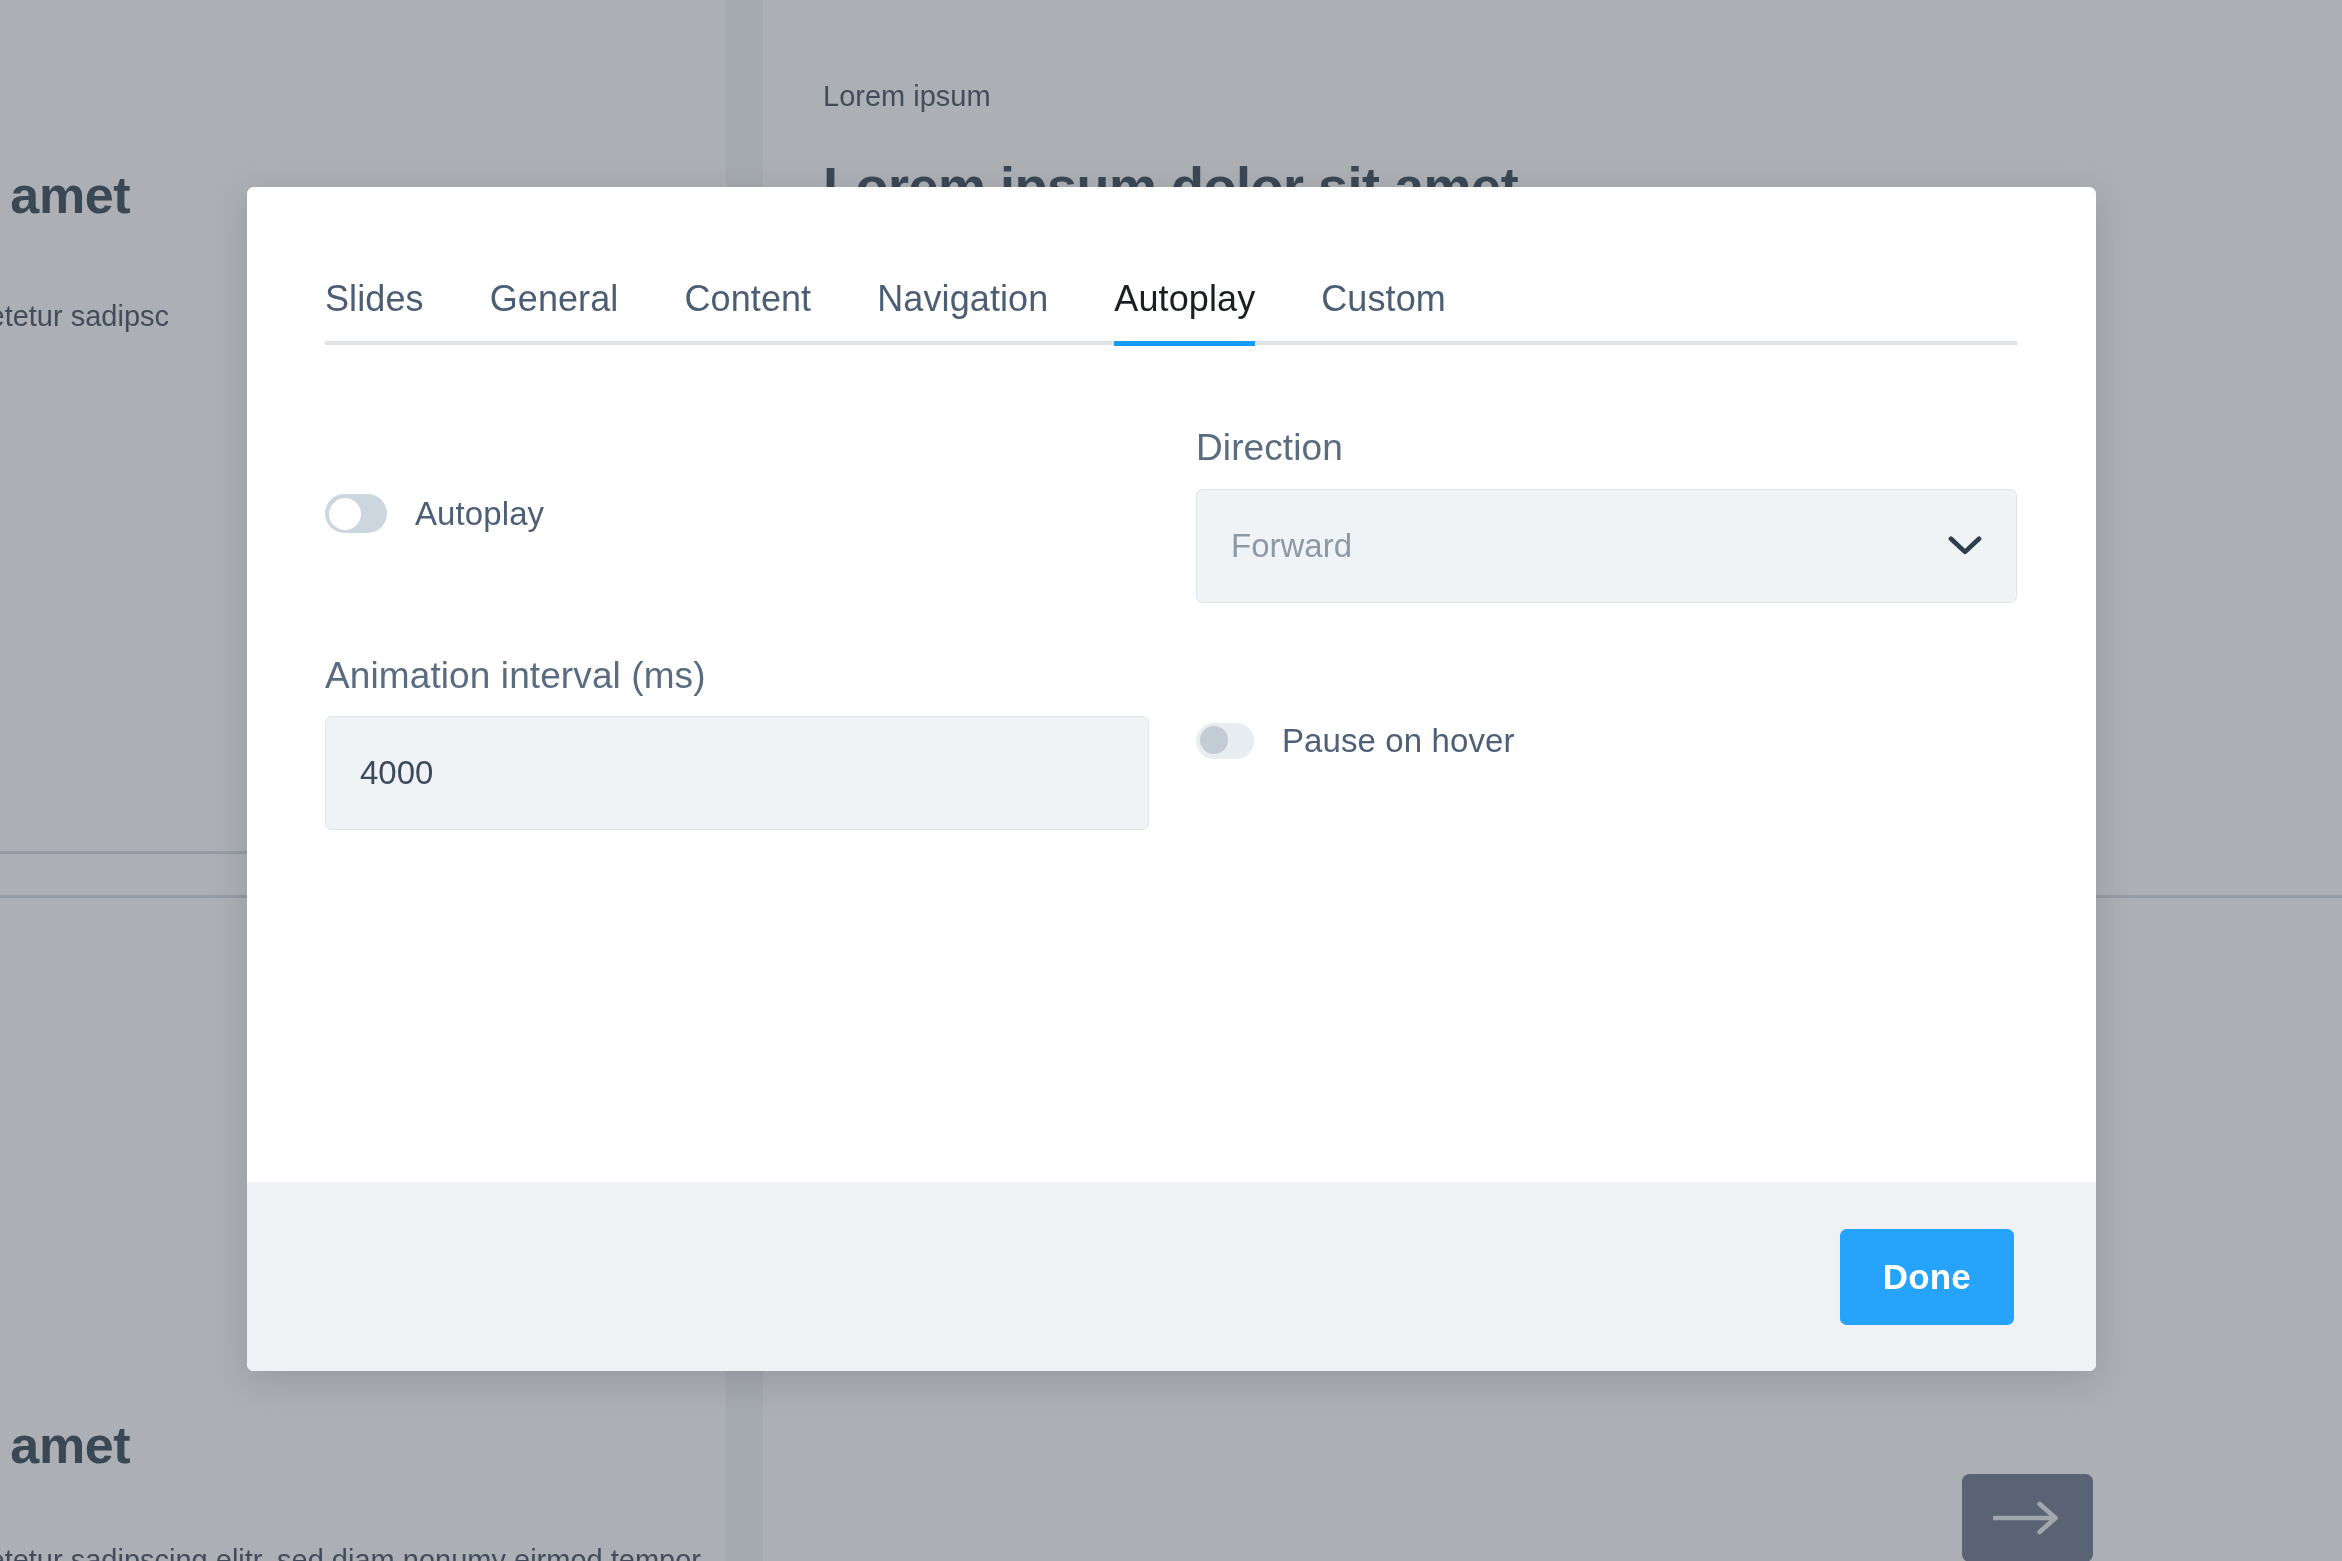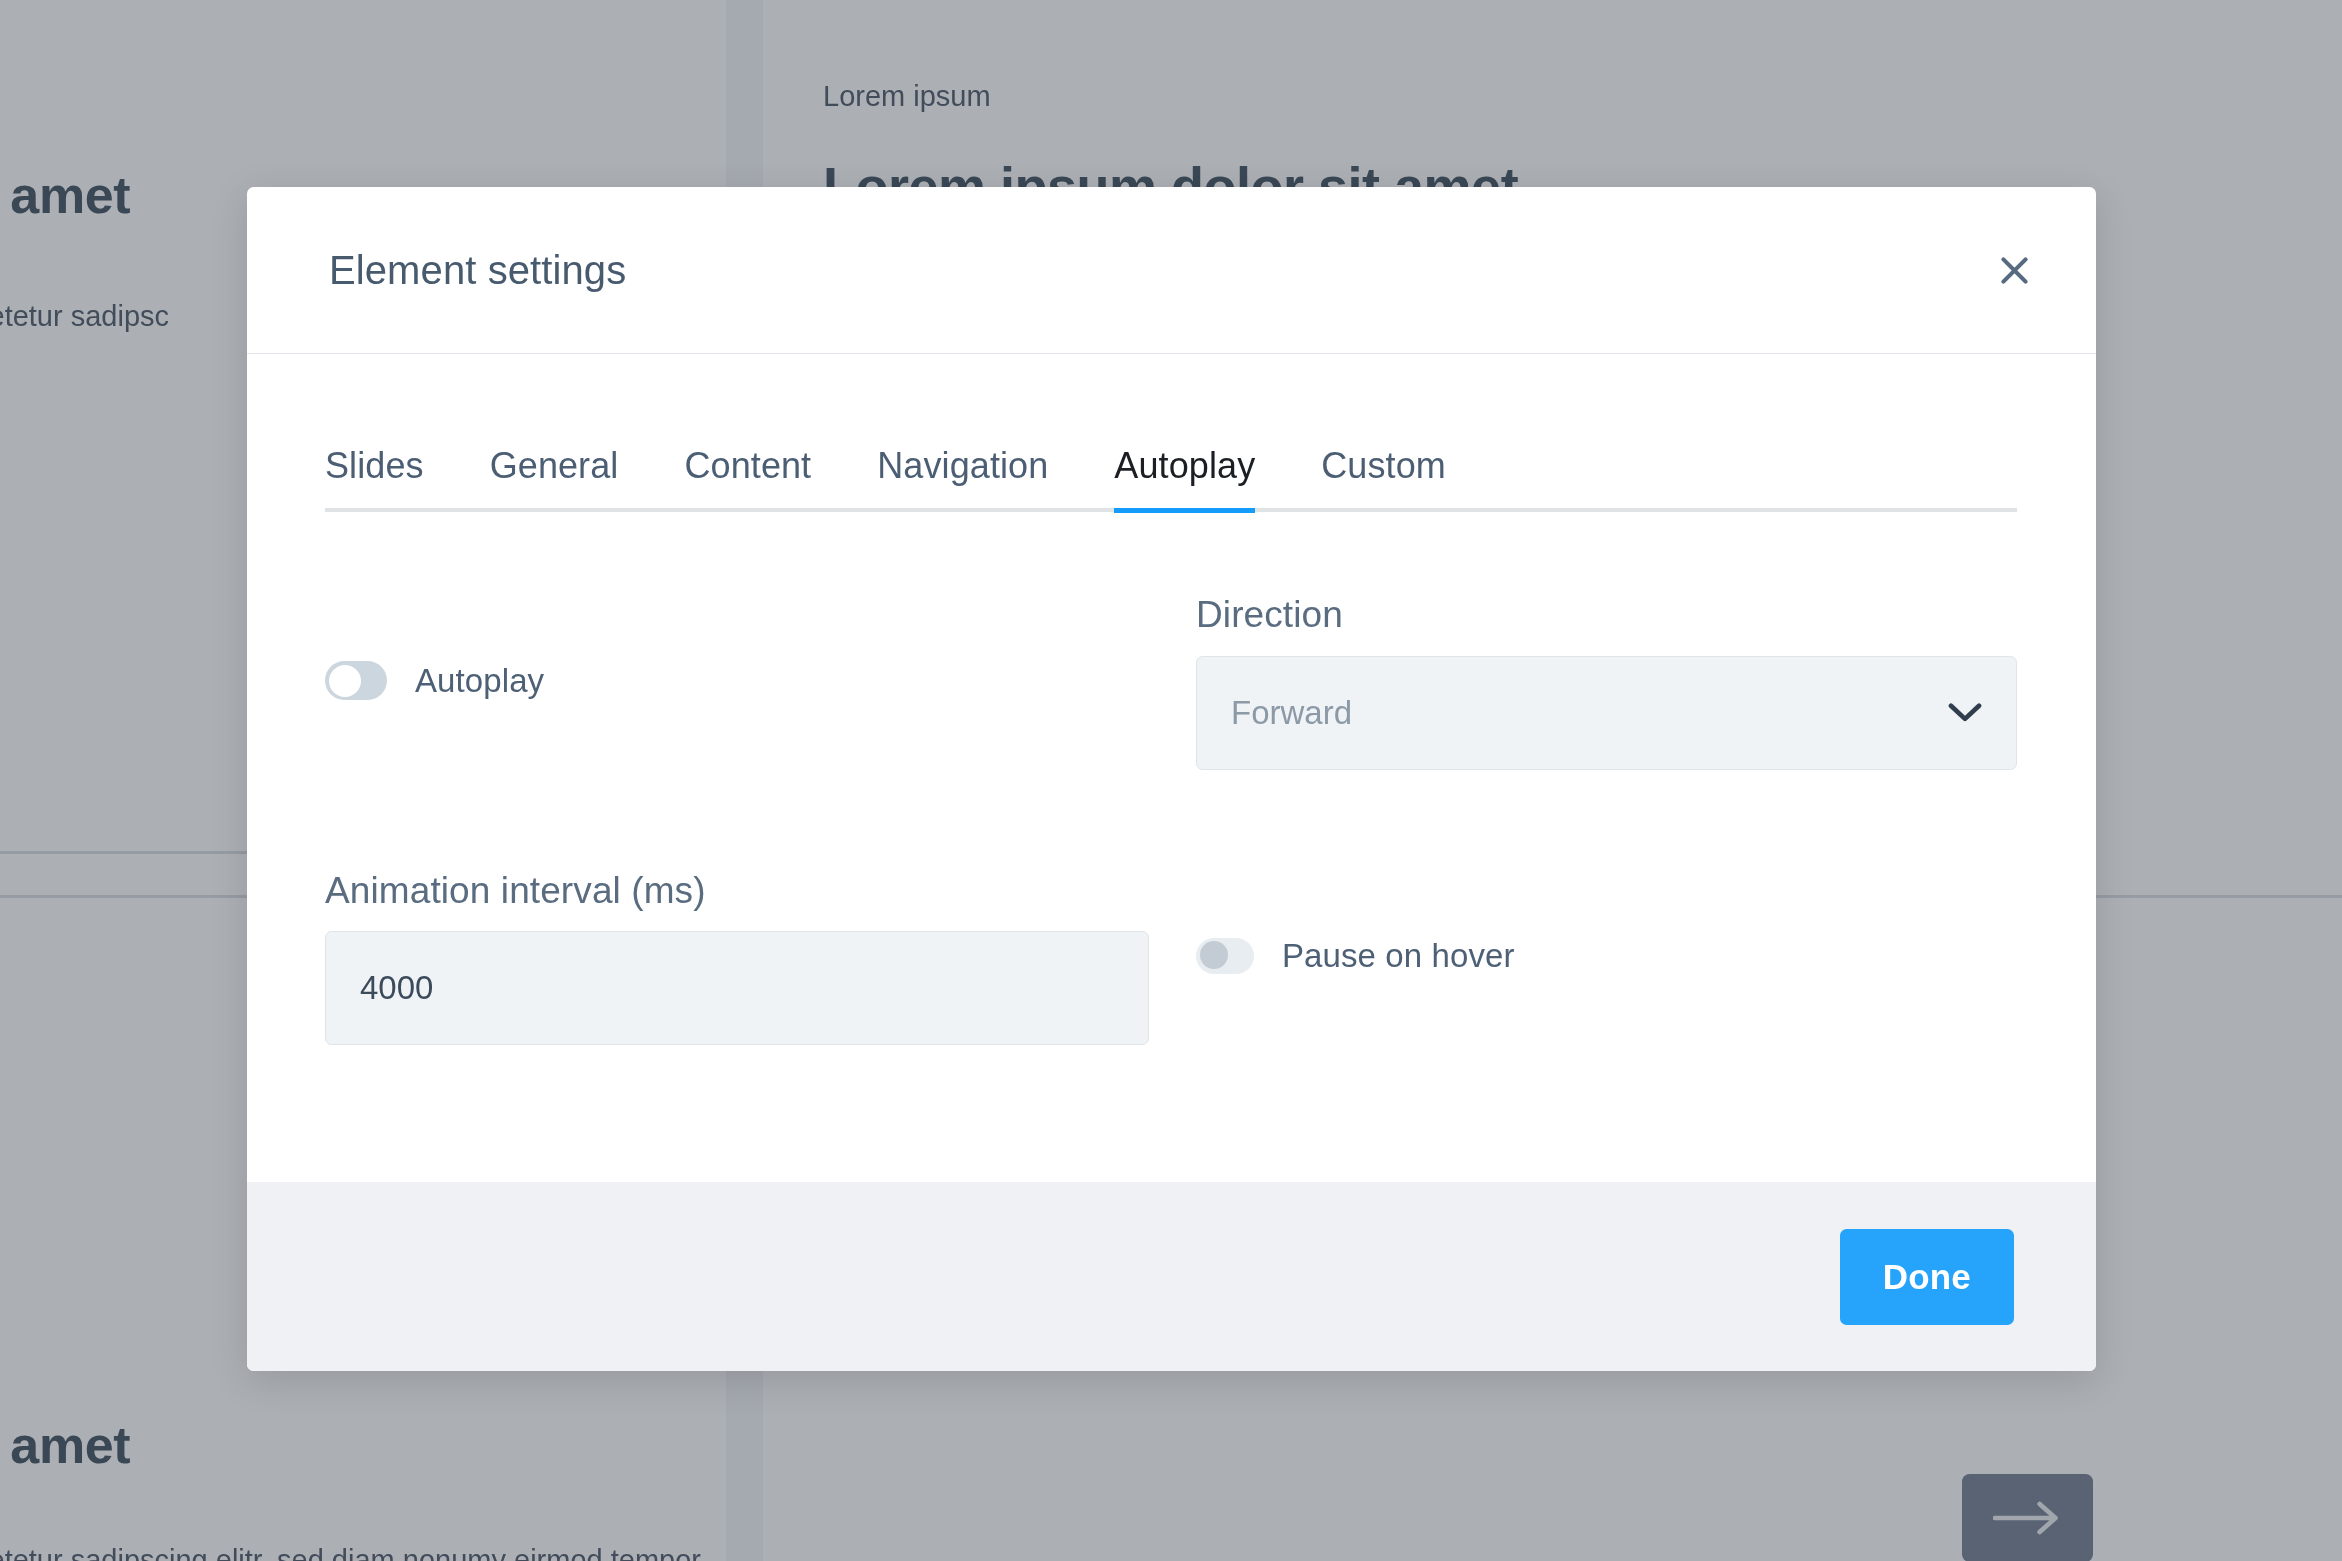--- a/index.html
+++ b/index.html
@@ -364,30 +364,20 @@
         </svg>
       </span>
     </div>
   </div>
 </div>
 
 <div id="overlay"></div>
 
 <div id="modal">
 
-  <div class="modal-header">
-    <div class="modal-title">Element settings</div>
-    <button class="close-btn">
-      <span>
-        <svg width="37" height="37" viewBox="0 0 40 40" fill="none">
-          <path d="M8 8 L32 32 M32 8 L8 32" stroke="#566a80" stroke-width="4.5" stroke-linecap="round"></path>
-        </svg>
-      </span>
-    </button>
-  </div>
 
   <div class="modal-body">
 
     <div class="tabs">
       <button class="tab">Slides</button>
       <button class="tab">General</button>
       <button class="tab">Content</button>
       <button class="tab">Navigation</button>
       <button class="tab active">Autoplay</button>
       <button class="tab">Custom</button>
@@ -411,21 +401,21 @@
             <span class="sel-value">Forward</span>
             <span class="chev">
               <svg width="34" height="20.6" viewBox="0 0 36 22" fill="none">
                 <path d="M3 4 L18 18 L33 4" stroke="#2f3d4d" stroke-width="5" stroke-linecap="round" stroke-linejoin="round"></path>
               </svg>
             </span>
           </div>
         </div>
       </div>
 
-      <div class="row" style="margin-top:100px;">
+      <div class="row" style="margin-top:52px;">
         <div class="col-left" style="padding-right:47px;">
           <label class="field-label">Animation interval (ms)</label>
           <input class="ctrl" type="text" value="4000" style="">
         </div>
 
         <div class="col-right">
           <div class="switch-row" style="margin-top:67px;">
             <button class="switch-sm">
               <span class="knob"></span>
             </button>

